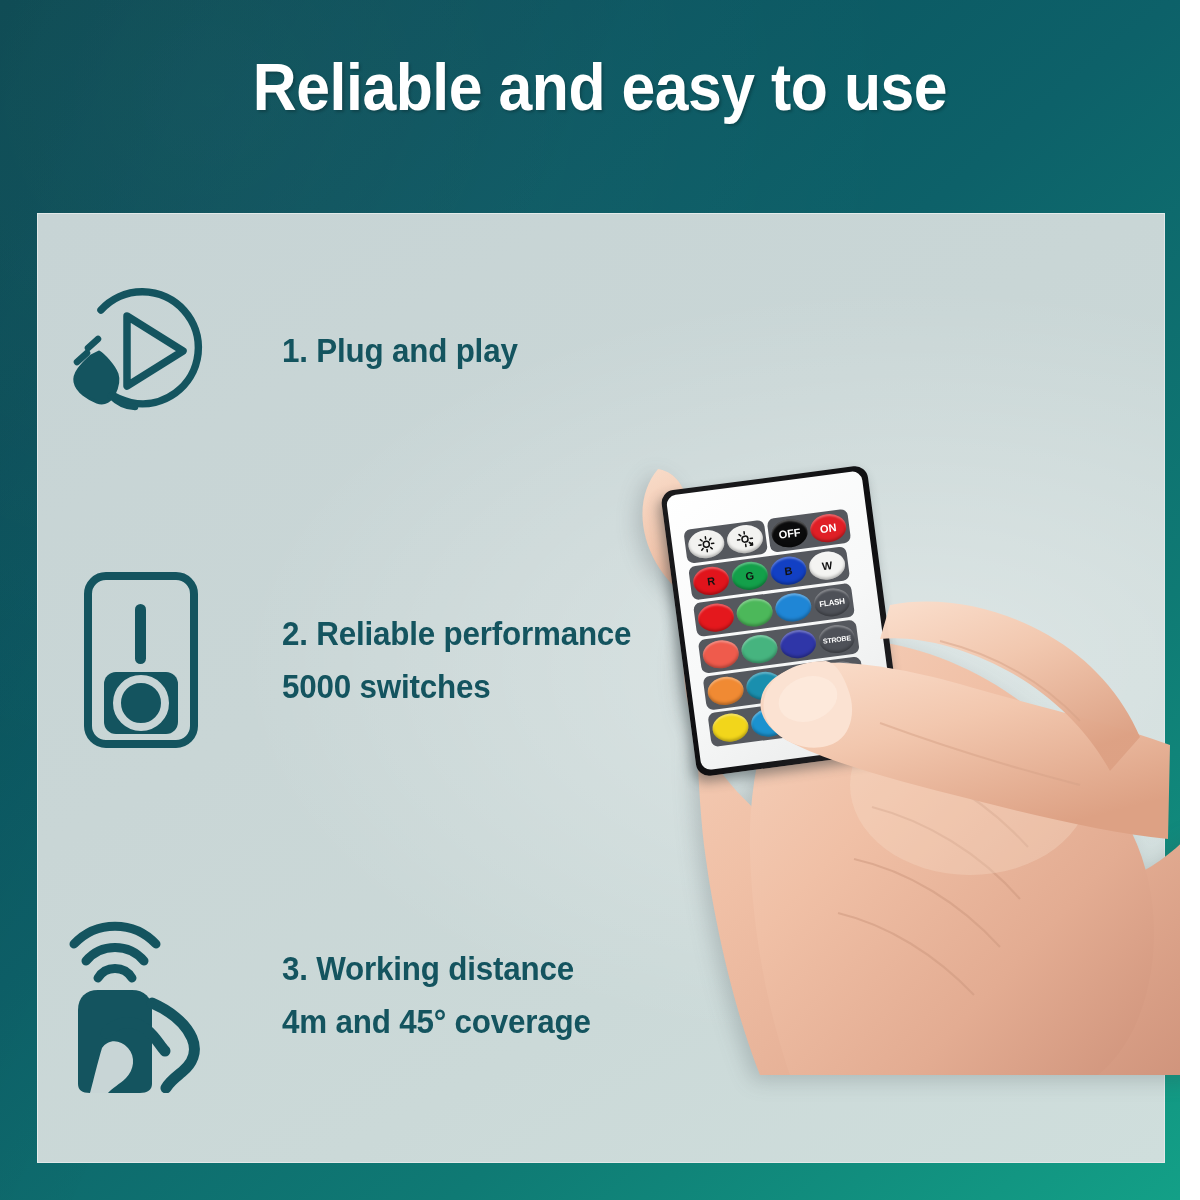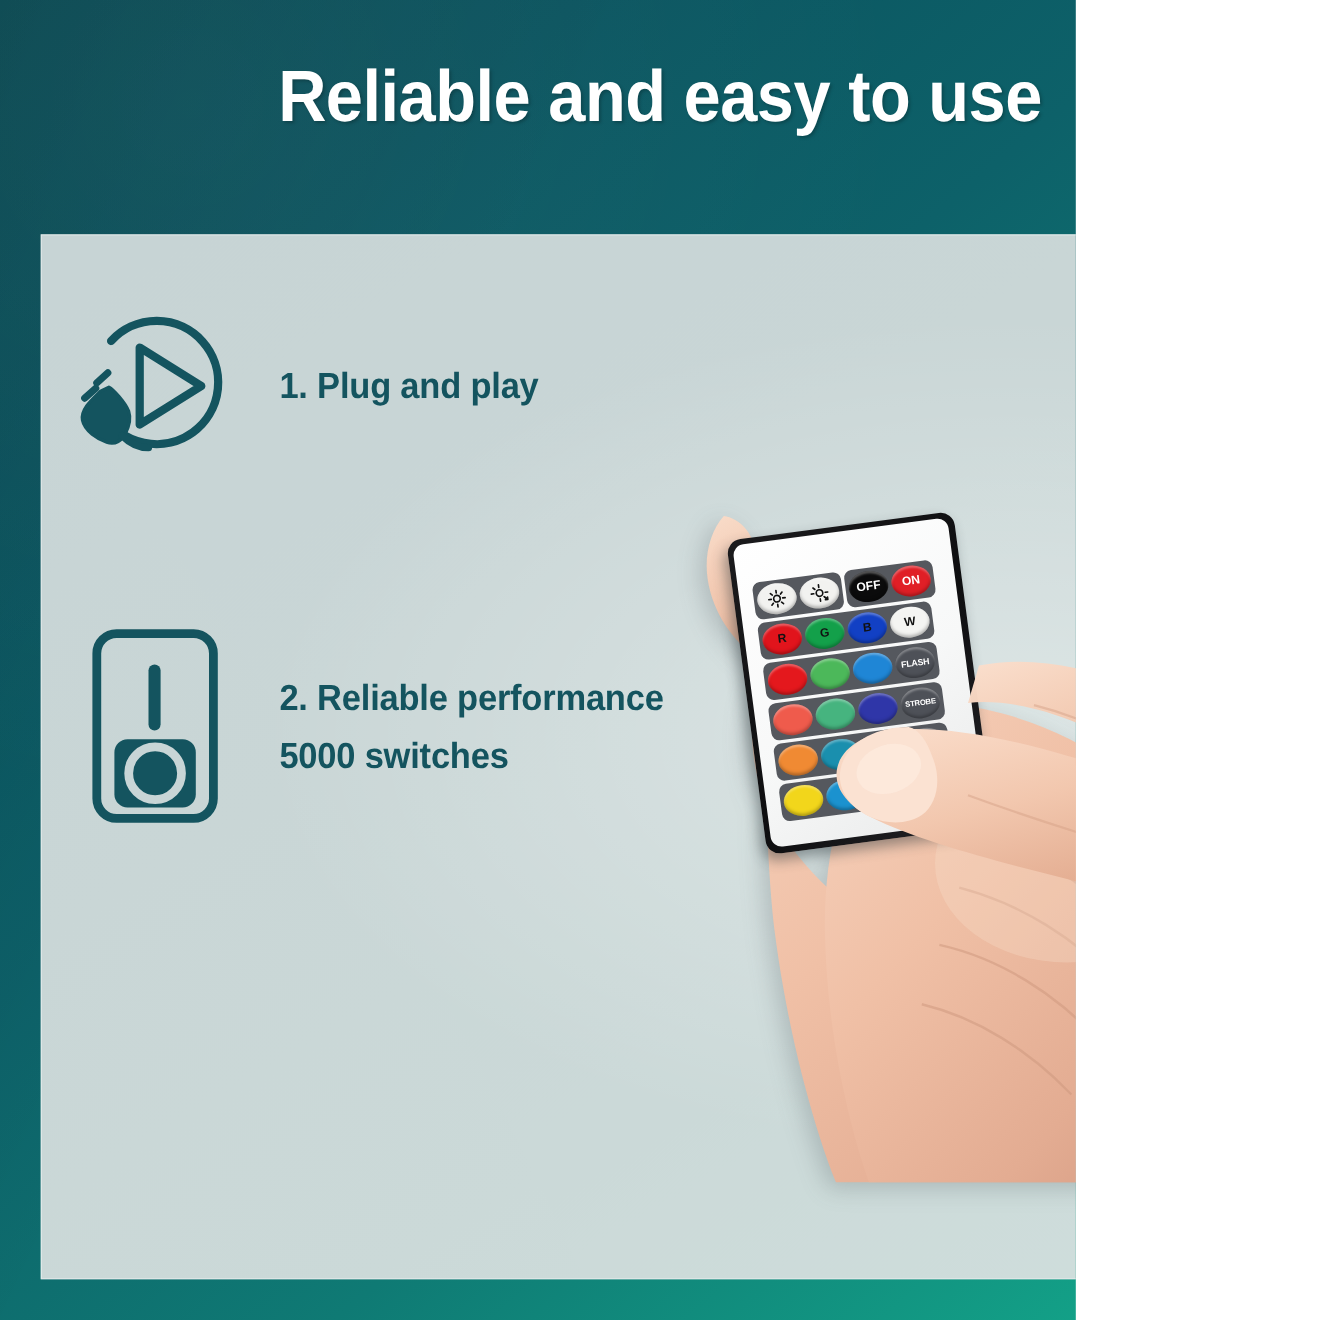--- a/index.html
+++ b/index.html
@@ -8,21 +8,21 @@
   html, body {
     width: 1200px;
     height: 1200px;
     overflow: hidden;
     font-family: "Liberation Sans", "DejaVu Sans", sans-serif;
   }
 
   
   #poster {
     position: relative;
-    width: 978px;
+    width: 1180px;
     height: 1200px;
     background: linear-gradient(140deg,
                 #0a4f59 0%,
                 #0b5560 22%,
                 #0d6169 45%,
                 #0f7a74 72%,
                 #13a087 100%);
     overflow: hidden;
   }
   
@@ -71,20 +71,21 @@
     background: radial-gradient(ellipse at 78% 48%, rgba(255,255,255,0.35) 0%, rgba(255,255,255,0) 55%);
     pointer-events:none;
   }
 
   
   .feature {
     position: absolute;
     display: flex;
     align-items: center;
     z-index: 3;
+    gap: 28px;
   }
   .feature .icon-wrap {
     width: 170px;
     display: flex;
     justify-content: center;
     align-items: center;
     flex: 0 0 170px;
   }
   .feature .text-block {
     margin-left: 28px;
@@ -230,20 +231,60 @@
 
         <circle cx="65" cy="135" r="24" fill="none" stroke="#c8d5d6" stroke-width="8"></circle>
       </svg>
     </div>
     <div class="text-block">
       <div>2. Reliable performance</div>
       <div>5000 switches</div>
     </div>
   </div>
 
+  <div class="feature" id="feature-3">
+    <div class="icon-wrap">
+      <svg class="ic" width="155" height="195" viewBox="0 0 155 195">
+
+        <path d="M 10 46 A 56 56 0 0 1 92 46" fill="none" stroke="#14545f" stroke-width="9" stroke-linecap="round"></path>
+        <path d="M 22 63 A 38 38 0 0 1 80 63" fill="none" stroke="#14545f" stroke-width="9" stroke-linecap="round"></path>
+        <path d="M 34 80 A 20 20 0 0 1 68 80" fill="none" stroke="#14545f" stroke-width="9" stroke-linecap="round"></path>
+
+        <path d="M 14 112
+                 C 14 99 22 92 34 92
+                 L 68 92
+                 C 80 92 88 99 88 112
+                 L 88 186
+                 C 88 192 83 195 76 195
+                 L 26 195
+                 C 18 195 14 192 14 186
+                 Z" fill="#14545f"></path>
+
+        <path d="M 88 105
+                 C 104 112 121 124 128 140
+                 C 134 154 128 166 118 174
+                 C 112 179 106 183 102 190" fill="none" stroke="#14545f" stroke-width="11" stroke-linecap="round"></path>
+
+        <path d="M 42 135
+                 C 54 122 70 122 82 131
+                 C 92 139 96 148 101 153" fill="none" stroke="#14545f" stroke-width="11" stroke-linecap="round"></path>
+
+        <path d="M 38 150
+                 C 44 141 56 141 64 150
+                 C 72 159 70 172 62 180
+                 C 56 186 48 190 44 195
+                 L 26 195
+                 C 30 180 34 163 38 150 Z" fill="#c8d5d6"></path>
+      </svg>
+    </div>
+    <div class="text-block">
+      <div>3. Working distance</div>
+      <div>4m and 45° coverage</div>
+    </div>
+  </div>
 
   <div id="photo">
 
     <svg class="hand-shape" width="560" height="620" viewBox="0 0 560 620" style="left:0;top:0;">
       <defs>
         <linearGradient id="skinG" x1="0" y1="0" x2="1" y2="1">
           <stop offset="0%" stop-color="#f6d2bd"></stop>
           <stop offset="35%" stop-color="#f0c0a6"></stop>
           <stop offset="70%" stop-color="#e3ac92"></stop>
           <stop offset="100%" stop-color="#cf937b"></stop>

